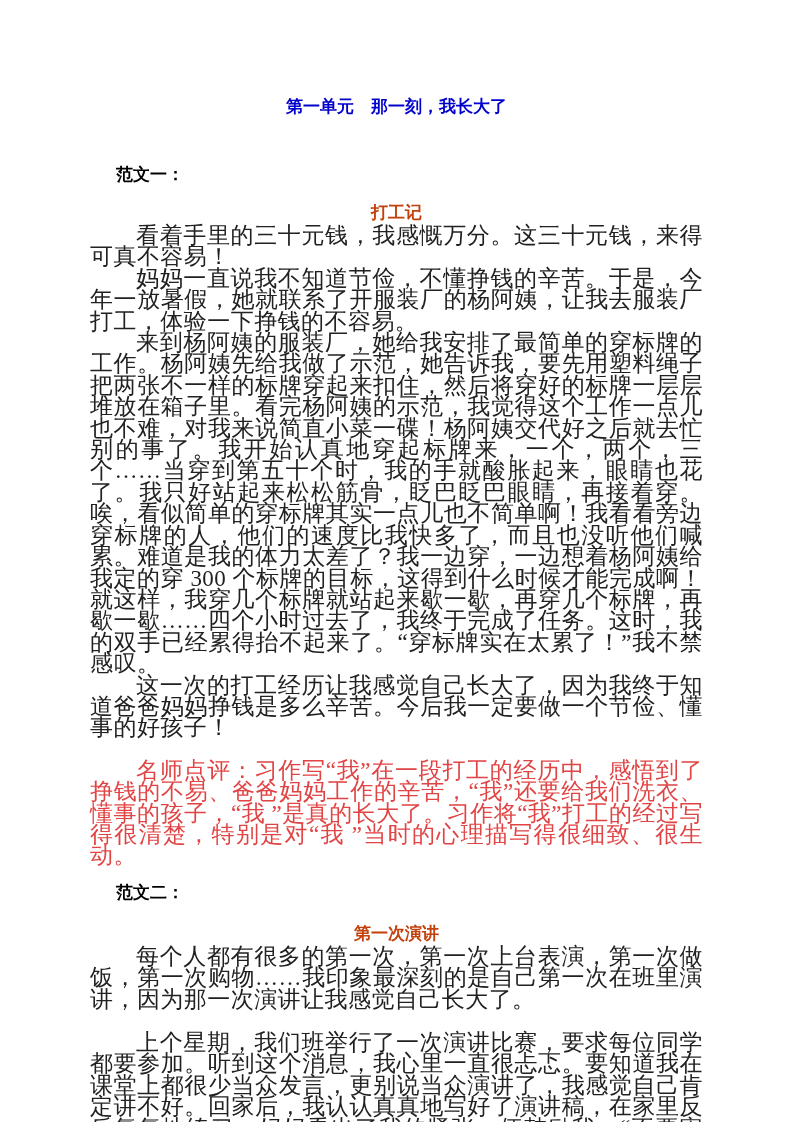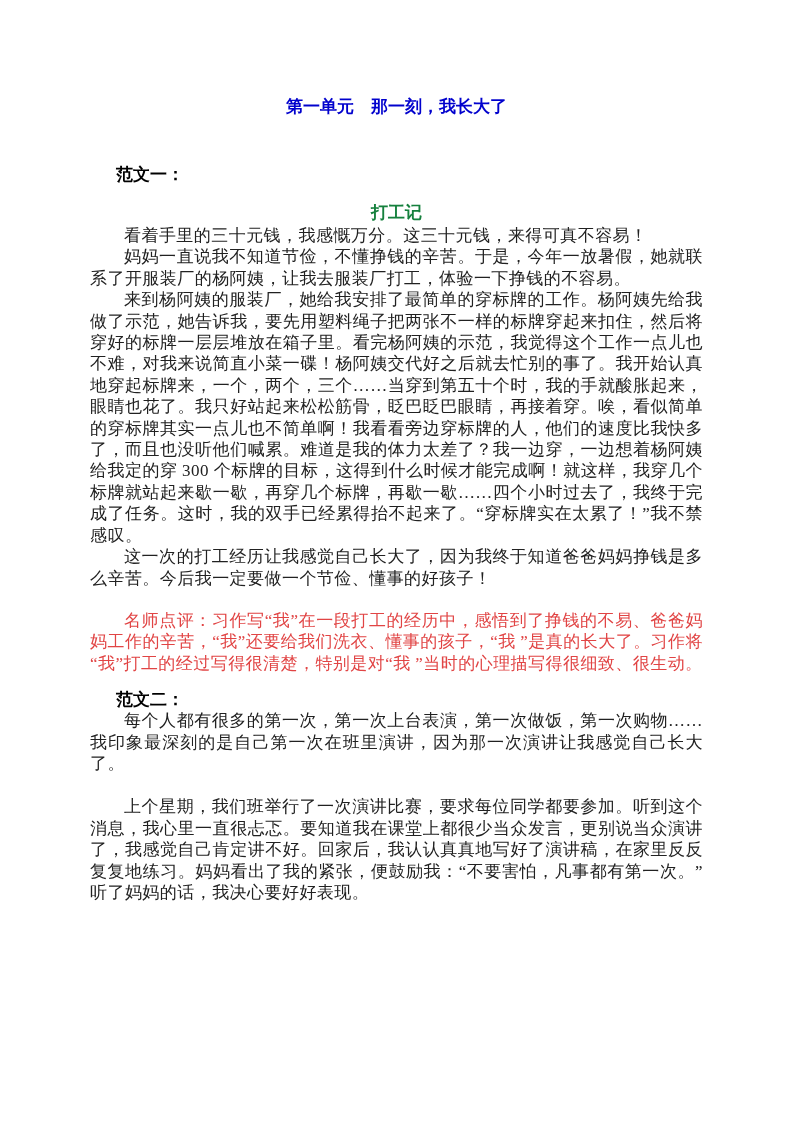--- a/index.html
+++ b/index.html
@@ -38,27 +38,27 @@
     line-height: 21px;
     color: #000000;
     margin-top: 47px;
     padding-left: 26px;
   }
   .essay-title {
     font-family: "Liberation Sans", "DejaVu Sans", sans-serif;
     font-weight: bold;
     font-size: 17px;
     line-height: 21px;
-    color: #15803d;
+    color: #c2410c;
     text-align: center;
     margin-top: 17px;
     margin-bottom: 2px;
   }
   .para {
-    font-size: 17px;
+    font-size: 23px;
     line-height: 21.4px;
     letter-spacing: 0.45px;
     text-align: justify;
     text-indent: 2em;
   }
   .teacher-comment {
     margin-top: 21px;
     color: var(--comment-color);
   }
   .essay-2 .section-label { margin-top: 15px; }
@@ -77,17 +77,18 @@
     <div class="essay-title">打工记</div>
     <p class="para">看着手里的三十元钱，我感慨万分。这三十元钱，来得可真不容易！</p>
     <p class="para">妈妈一直说我不知道节俭，不懂挣钱的辛苦。于是，今年一放暑假，她就联系了开服装厂的杨阿姨，让我去服装厂打工，体验一下挣钱的不容易。</p>
     <p class="para">来到杨阿姨的服装厂，她给我安排了最简单的穿标牌的工作。杨阿姨先给我做了示范，她告诉我，要先用塑料绳子把两张不一样的标牌穿起来扣住，然后将穿好的标牌一层层堆放在箱子里。看完杨阿姨的示范，我觉得这个工作一点儿也不难，对我来说简直小菜一碟！杨阿姨交代好之后就去忙别的事了。我开始认真地穿起标牌来，一个，两个，三个……当穿到第五十个时，我的手就酸胀起来，眼睛也花了。我只好站起来松松筋骨，眨巴眨巴眼睛，再接着穿。唉，看似简单的穿标牌其实一点儿也不简单啊！我看看旁边穿标牌的人，他们的速度比我快多了，而且也没听他们喊累。难道是我的体力太差了？我一边穿，一边想着杨阿姨给我定的穿 300 个标牌的目标，这得到什么时候才能完成啊！就这样，我穿几个标牌就站起来歇一歇，再穿几个标牌，再歇一歇……四个小时过去了，我终于完成了任务。这时，我的双手已经累得抬不起来了。“穿标牌实在太累了！”我不禁感叹。</p>
     <p class="para">这一次的打工经历让我感觉自己长大了，因为我终于知道爸爸妈妈挣钱是多么辛苦。今后我一定要做一个节俭、懂事的好孩子！</p>
     <p class="para teacher-comment">名师点评：习作写“我”在一段打工的经历中，感悟到了挣钱的不易、爸爸妈妈工作的辛苦，“我”还要给我们洗衣、懂事的孩子，“我 ”是真的长大了。习作将“我”打工的经过写得很清楚，特别是对“我 ”当时的心理描写得很细致、很生动。</p>
   </div>
 
   <div class="essay-2">
     <div class="section-label">范文二：</div>
+    <div class="essay-title">第一次演讲</div>
     <p class="para">每个人都有很多的第一次，第一次上台表演，第一次做饭，第一次购物……我印象最深刻的是自己第一次在班里演讲，因为那一次演讲让我感觉自己长大了。</p>
     <p class="para spaced-before">上个星期，我们班举行了一次演讲比赛，要求每位同学都要参加。听到这个消息，我心里一直很忐忑。要知道我在课堂上都很少当众发言，更别说当众演讲了，我感觉自己肯定讲不好。回家后，我认认真真地写好了演讲稿，在家里反反复复地练习。妈妈看出了我的紧张，便鼓励我：“不要害怕，凡事都有第一次。”听了妈妈的话，我决心要好好表现。</p>
   </div>
 
 </div>
 
 </body></html>

